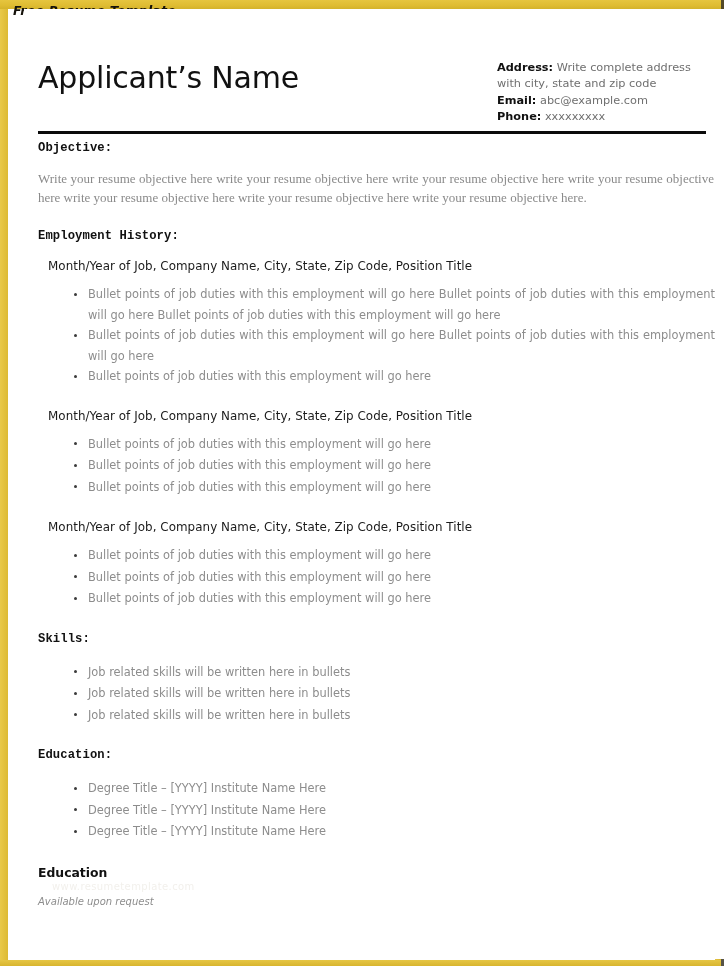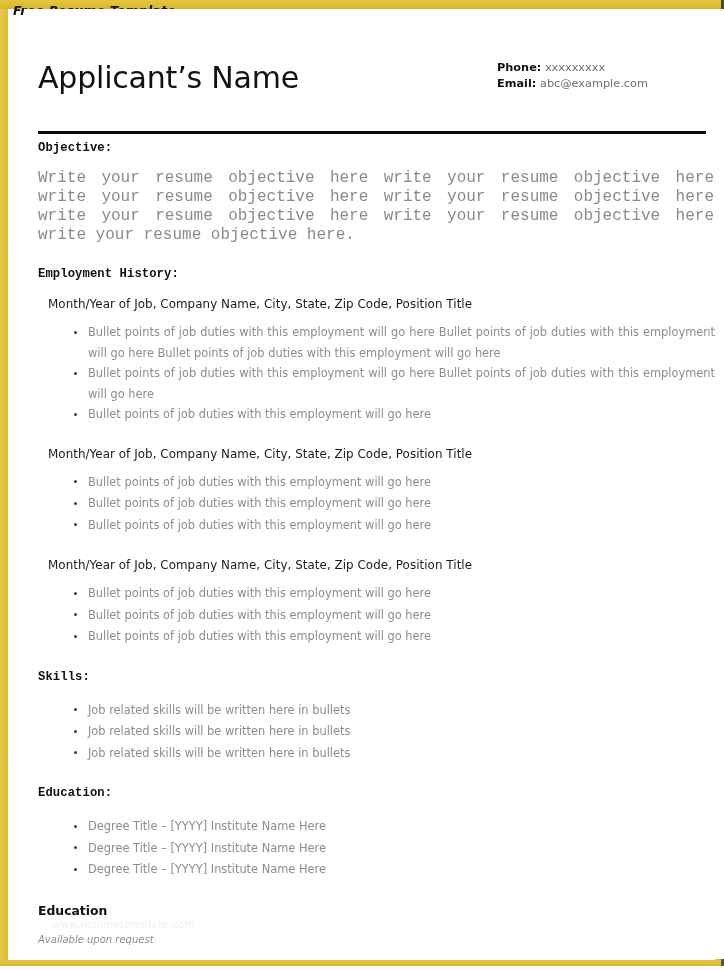--- a/index.html
+++ b/index.html
@@ -154,22 +154,22 @@
     font-size: 12.2px;
     font-weight: bold;
     color: #111111;
     margin: 0 0 0 14px;
     letter-spacing: .1px;
   }
 
   .objective-body {
     margin: 14px 30px 0 14px;
     width: 676px;
-    font-family: Liberation Mono, monospace;
-    font-size: 16px;
+    font-family: Liberation Serif, serif;
+    font-size: 13px;
     line-height: 19px;
     color: #8a8a8a;
     text-align: justify;
     text-justify: inter-word;
   }
 
   .job-header {
     font-family: "DejaVu Sans", sans-serif;
     font-size: 11.9px;
     color: #1b1b1b;
@@ -254,22 +254,23 @@
 
   <div class="banner-label">Free Resume Template</div>
 
   <div class="doc">
     <div class="inner-hairline"></div>
 
     <div class="header-row">
       <div class="applicant-name">Applicant’s Name</div>
 
       <div class="contact-block">
+        <div class="contact-line"><span class="lbl">Address:</span><span> Write complete address with city, state and zip code</span></div>
+        <div class="contact-line"><span class="lbl">Email:</span><span> abc@example.com</span></div>
         <div class="contact-line"><span class="lbl">Phone:</span><span> xxxxxxxxx</span></div>
-        <div class="contact-line"><span class="lbl">Email:</span><span> abc@example.com</span></div>
       </div>
     </div>
 
     <div class="name-rule"></div>
 
     <div class="body-area">
 
       <div class="section-heading">Objective:</div>
       <div class="objective-body">Write your resume objective here write your resume objective here write your resume objective here write your resume objective here write your resume objective here write your resume objective here write your resume objective here.</div>
 

